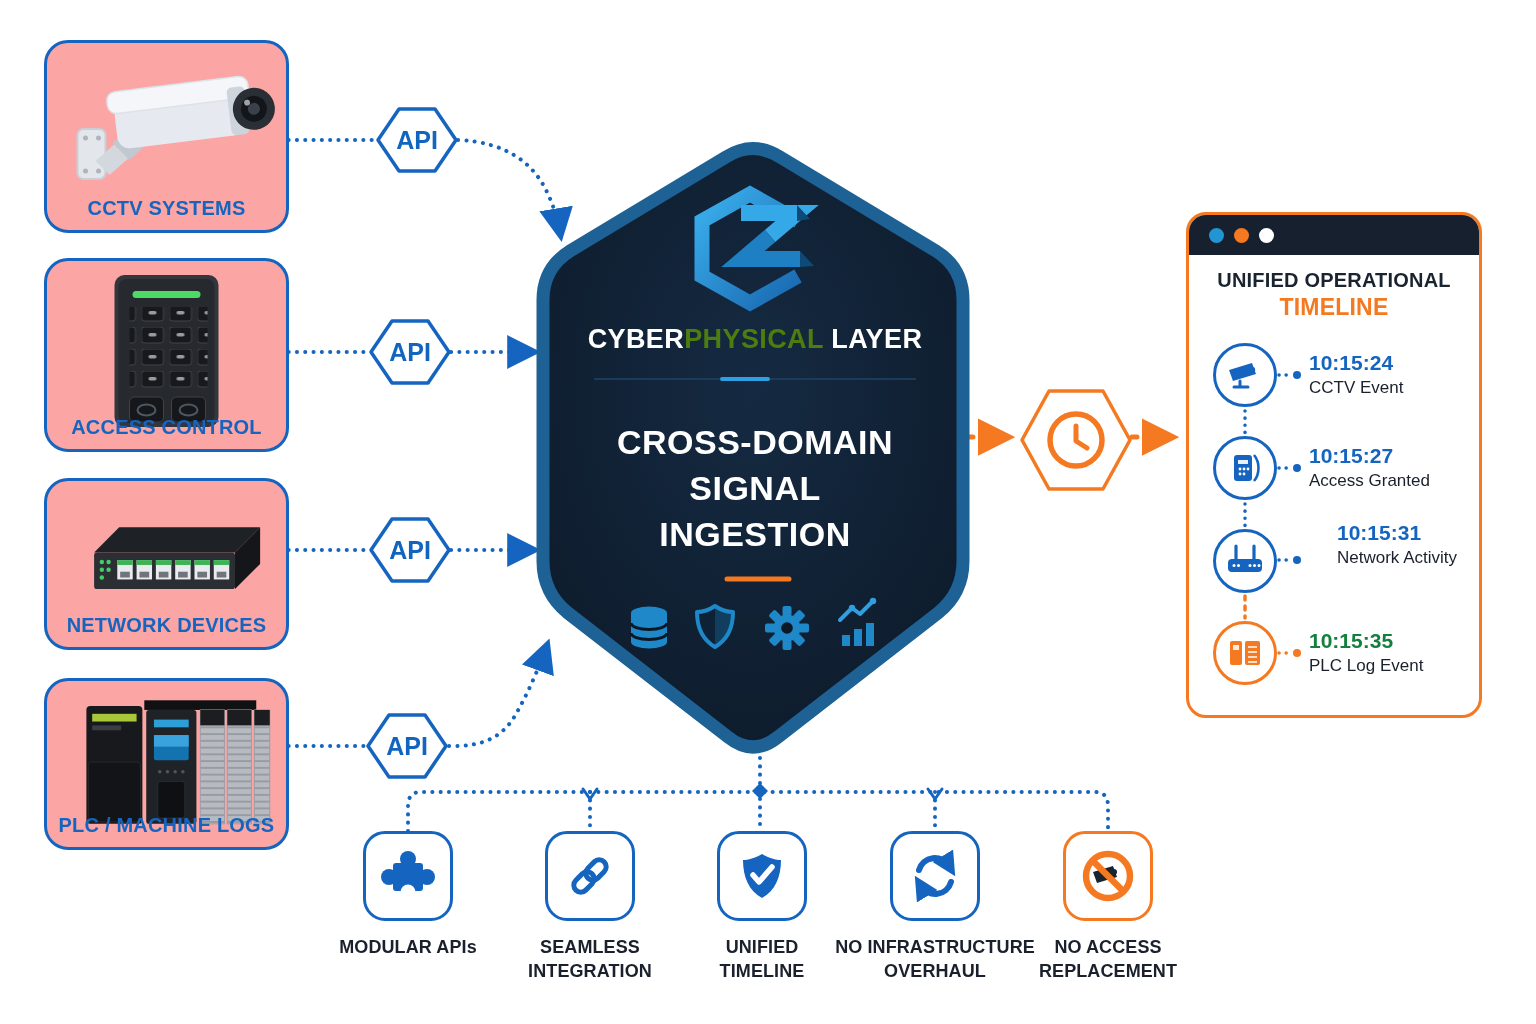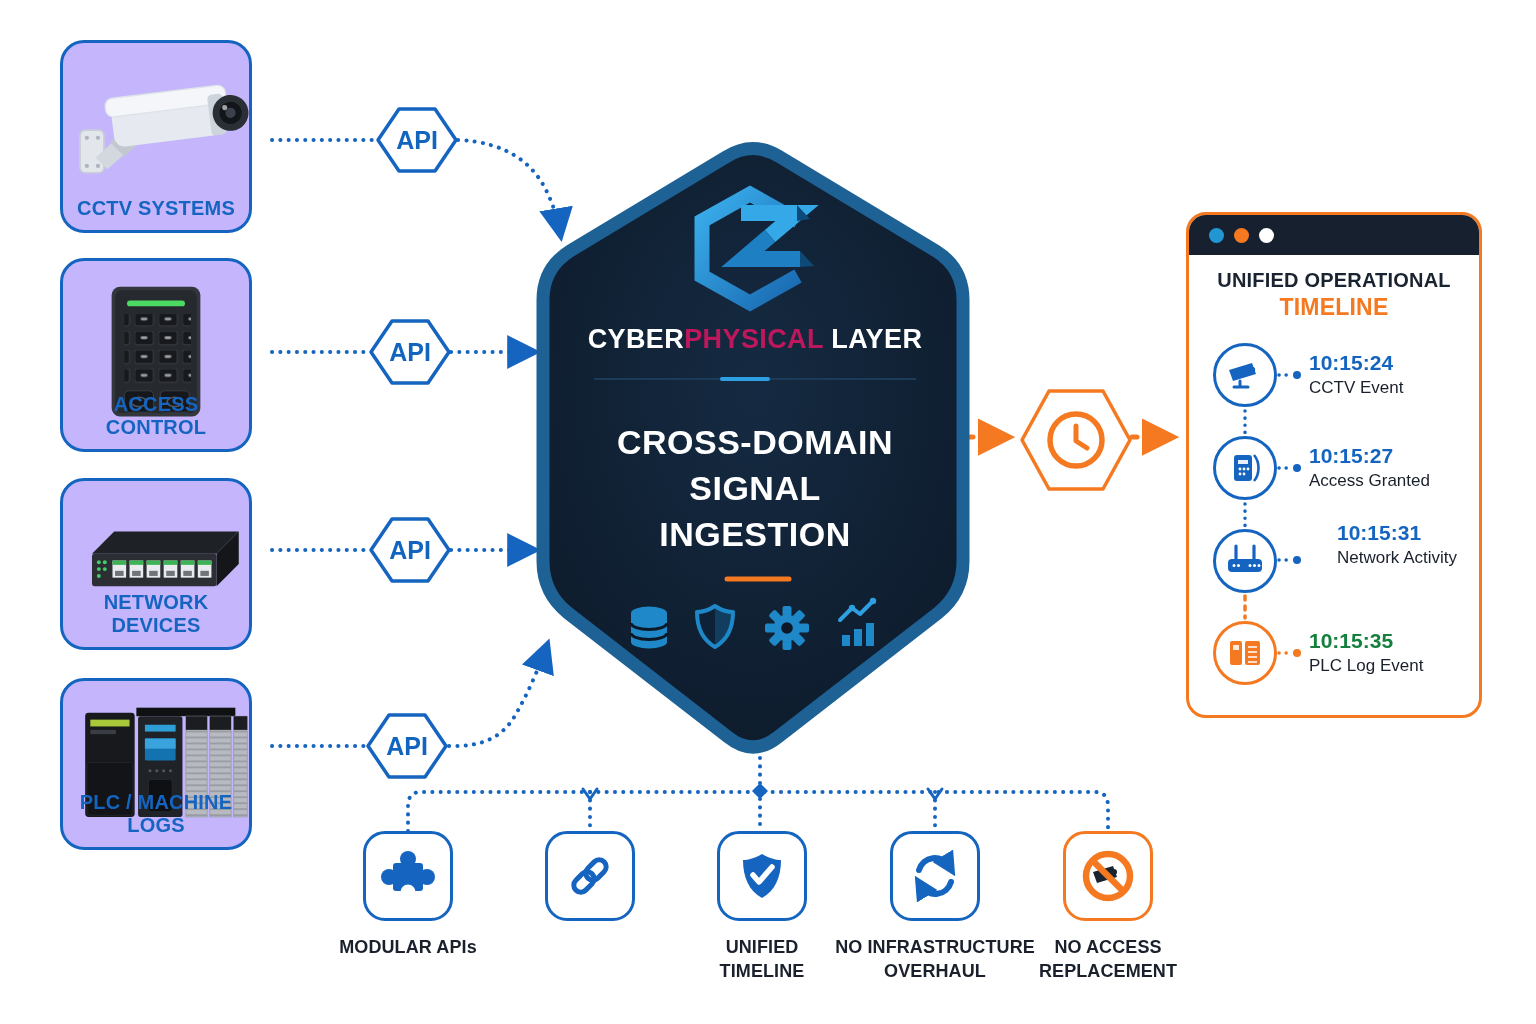--- a/index.html
+++ b/index.html
@@ -2,30 +2,30 @@
 <html><head>
 <meta charset="utf-8">
 <style>
   html,body{margin:0;padding:0;background:#fff;}
   .canvas{position:relative;width:1536px;height:1024px;background:#ffffff;
     font-family:"Liberation Sans",sans-serif;overflow:hidden;}
   svg{display:block;}
   #diagram{position:absolute;left:0;top:0;z-index:1;}
 
   
-  .src-box{position:absolute;left:60px;width:192px;background:#c4b5fd;
+  .src-box{position:absolute;left:44px;width:245px;background:#fca5a5;
     border:3px solid #1565C0;border-radius:24px;box-sizing:border-box;z-index:2;}
   .src-art{position:absolute;left:0;top:0;width:100%;height:100%;}
   .src-label{position:absolute;left:0;right:0;bottom:10px;text-align:center;
     font-weight:700;font-size:20px;color:#1565C0;letter-spacing:.2px;}
 
   
   .brand{position:absolute;left:545px;top:324px;width:420px;text-align:center;
     font-size:27px;font-weight:700;color:#ffffff;letter-spacing:.4px;z-index:2;}
-  .brand .phys{color:#be185d;}
+  .brand .phys{color:#4d7c0f;}
   .core-title{position:absolute;left:545px;top:419px;width:420px;text-align:center;
     font-size:34px;font-weight:700;color:#ffffff;line-height:46px;letter-spacing:.5px;z-index:2;}
 
   
   .window{position:absolute;left:1186px;top:212px;width:296px;height:506px;
     box-sizing:border-box;border:3.5px solid #F47920;border-radius:20px;
     background:#fff;overflow:hidden;z-index:2;}
   .titlebar{height:40px;background:#16202E;display:flex;align-items:center;
     gap:10px;padding-left:20px;}
   .tb-dot{width:15px;height:15px;border-radius:50%;}
@@ -400,20 +400,24 @@
 
   <div class="feature" style="left:475px;">
     <div class="fbox">
       <svg width="60" height="60" viewBox="-30 -30 60 60">
         <g transform="rotate(-45)" fill="none" stroke="#1565C0" stroke-width="5">
           <rect x="-20" y="-7" width="23" height="14" rx="7"></rect>
           <rect x="-3" y="-7" width="23" height="14" rx="7"></rect>
         </g>
       </svg>
     </div>
+    <div class="flabel">
+      <div>SEAMLESS</div>
+      <div>INTEGRATION</div>
+    </div>
   </div>
 
   <div class="feature" style="left:647px;">
     <div class="fbox">
       <svg width="60" height="60" viewBox="-30 -30 60 60">
         <path d="M 0 -22 C 7 -18 14 -16 19 -16 C 19 1 13 15 0 22 C -13 15 -19 1 -19 -16 C -14 -16 -7 -18 0 -22 Z" fill="#1565C0"></path>
         <path d="M -9 -1 L -3 6 L 10 -9" fill="none" stroke="#fff" stroke-width="5.5" stroke-linecap="round" stroke-linejoin="round"></path>
       </svg>
     </div>
     <div class="flabel">

